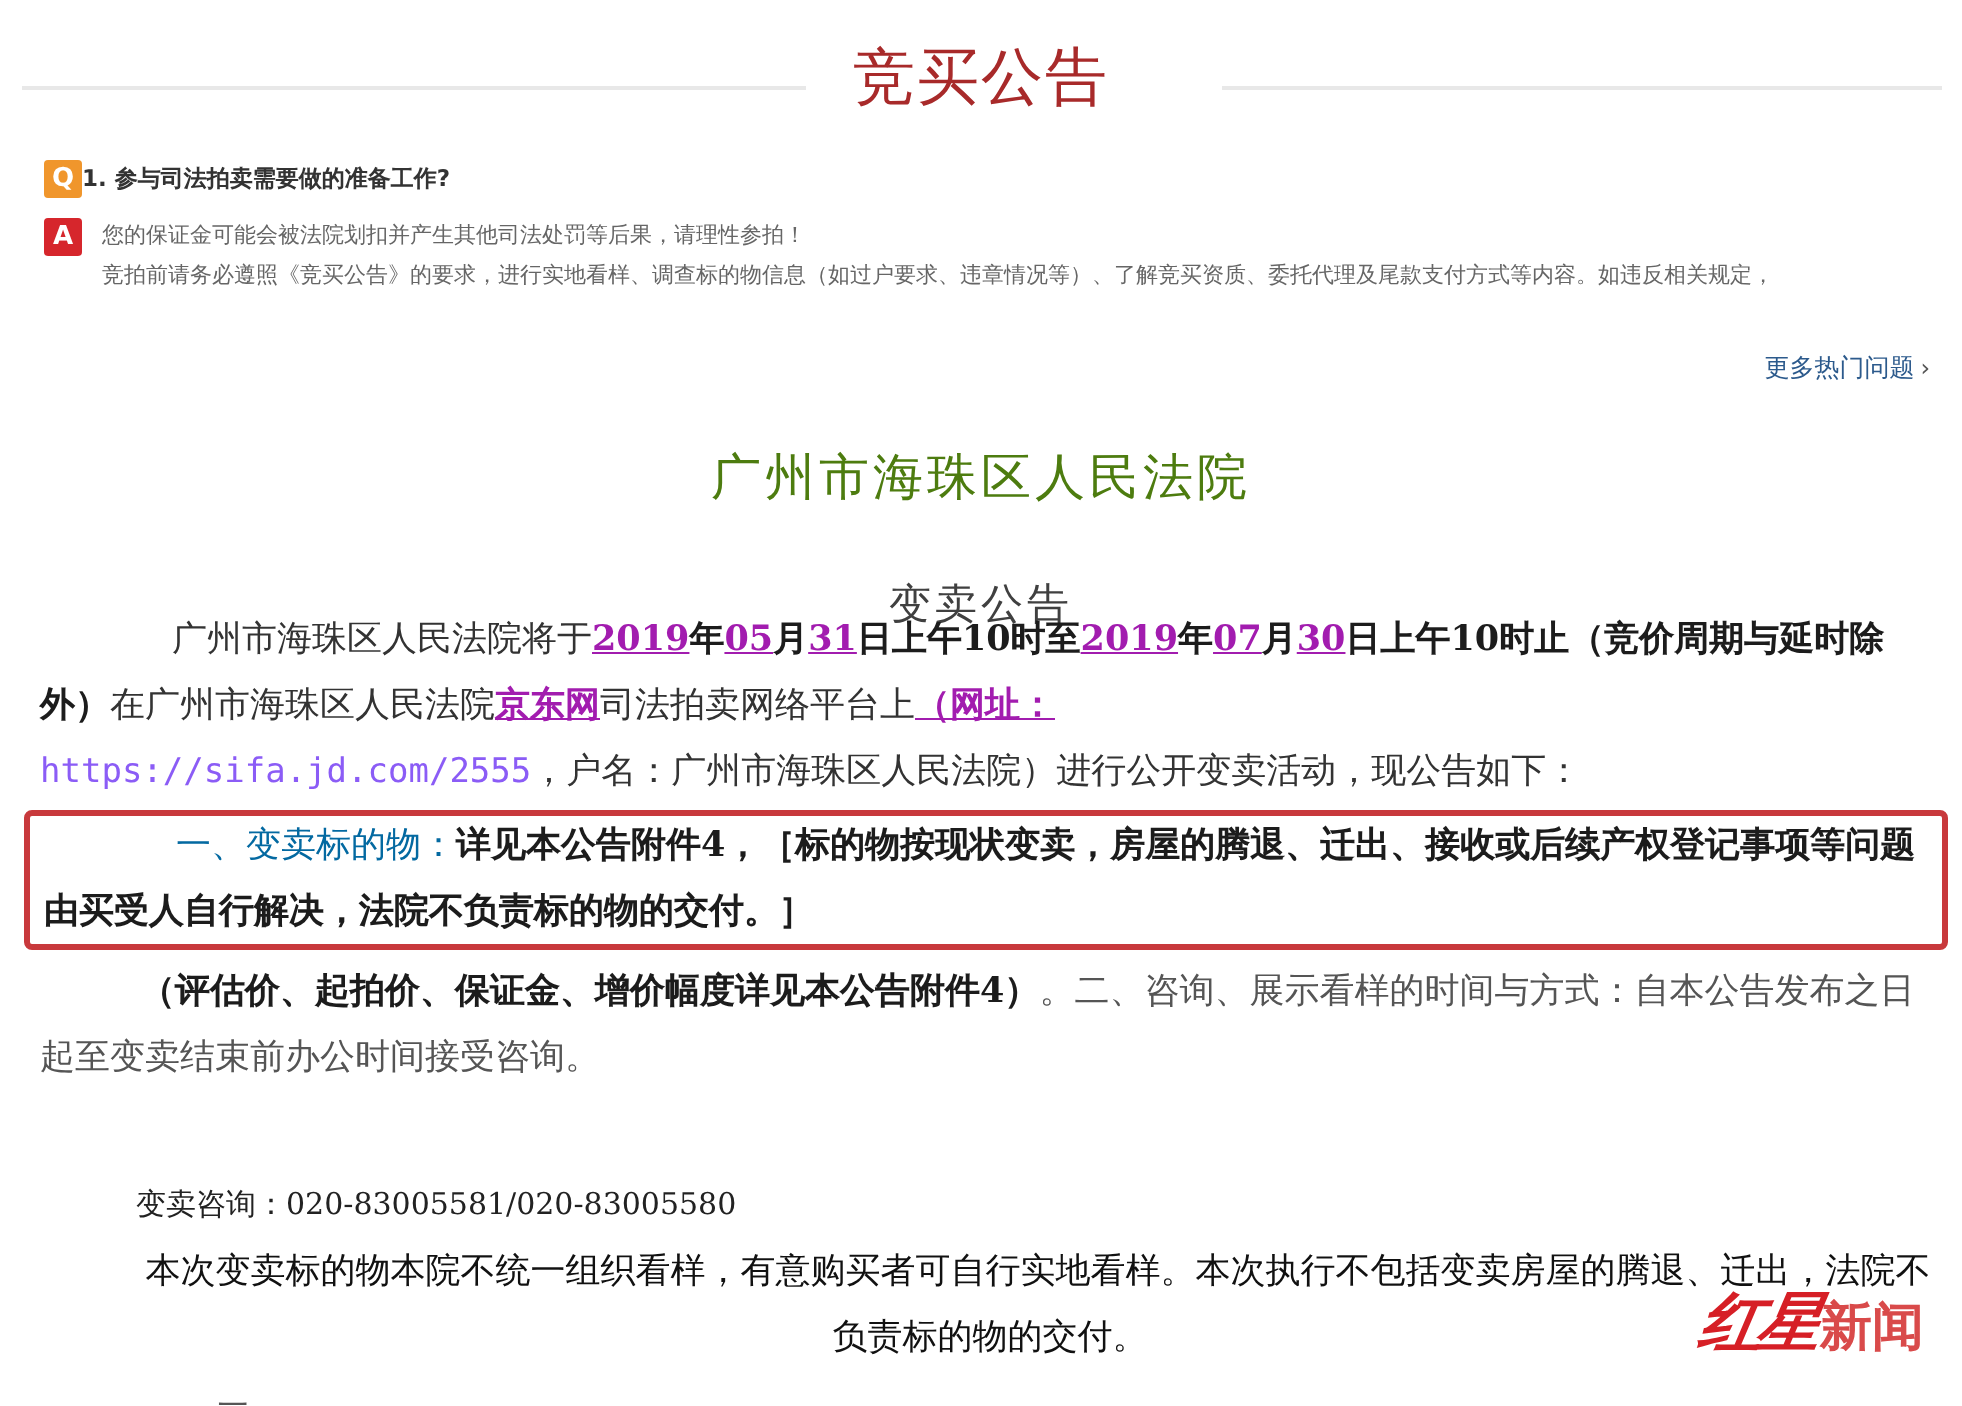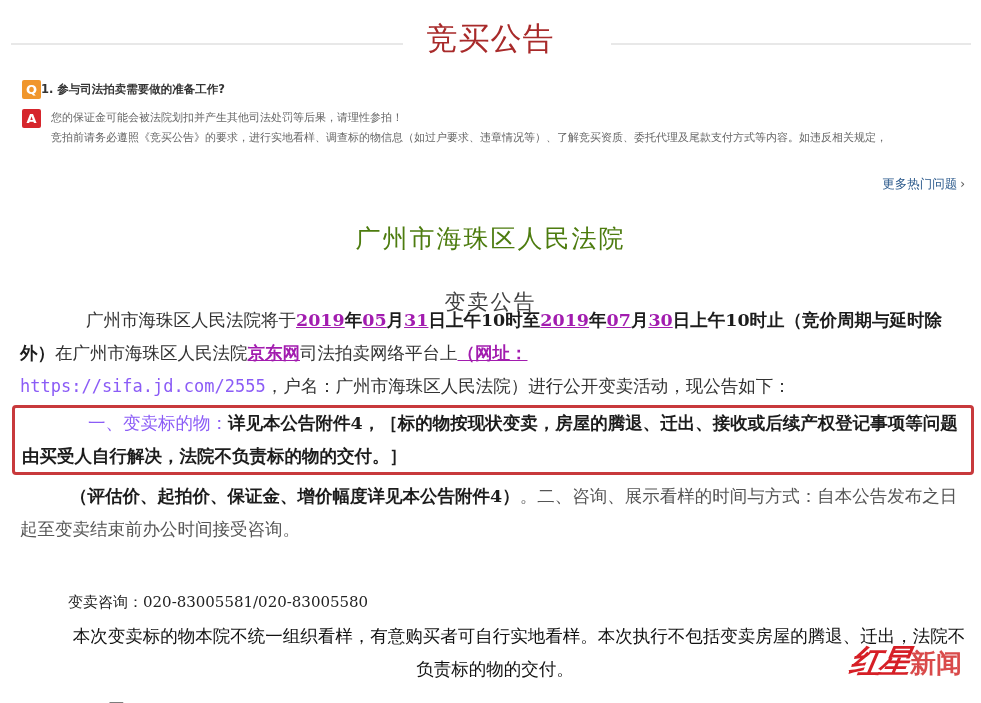--- a/index.html
+++ b/index.html
@@ -155,21 +155,21 @@
       border: 3px solid #c8393c;
       border-radius: 4px;
     }
     .p2 {
       top: 407px;
       left: 22px;
       width: 945px;
       color: #222;
     }
     .p2 .indent { display: inline-block; width: 66px; }
-    .p2 .light { color: #8b5cf6; }
+    .p2 .light { color: #0369a1; }
 
     .p3 { top: 480px; }
     .p3 .indent { display: inline-block; width: 50px; }
     .p3 .light { color: #555; }
 
     .consult-heading {
       position: absolute;
       left: 68px;
       top: 554px;
       font-family: "DejaVu Sans", "Liberation Sans", sans-serif;

